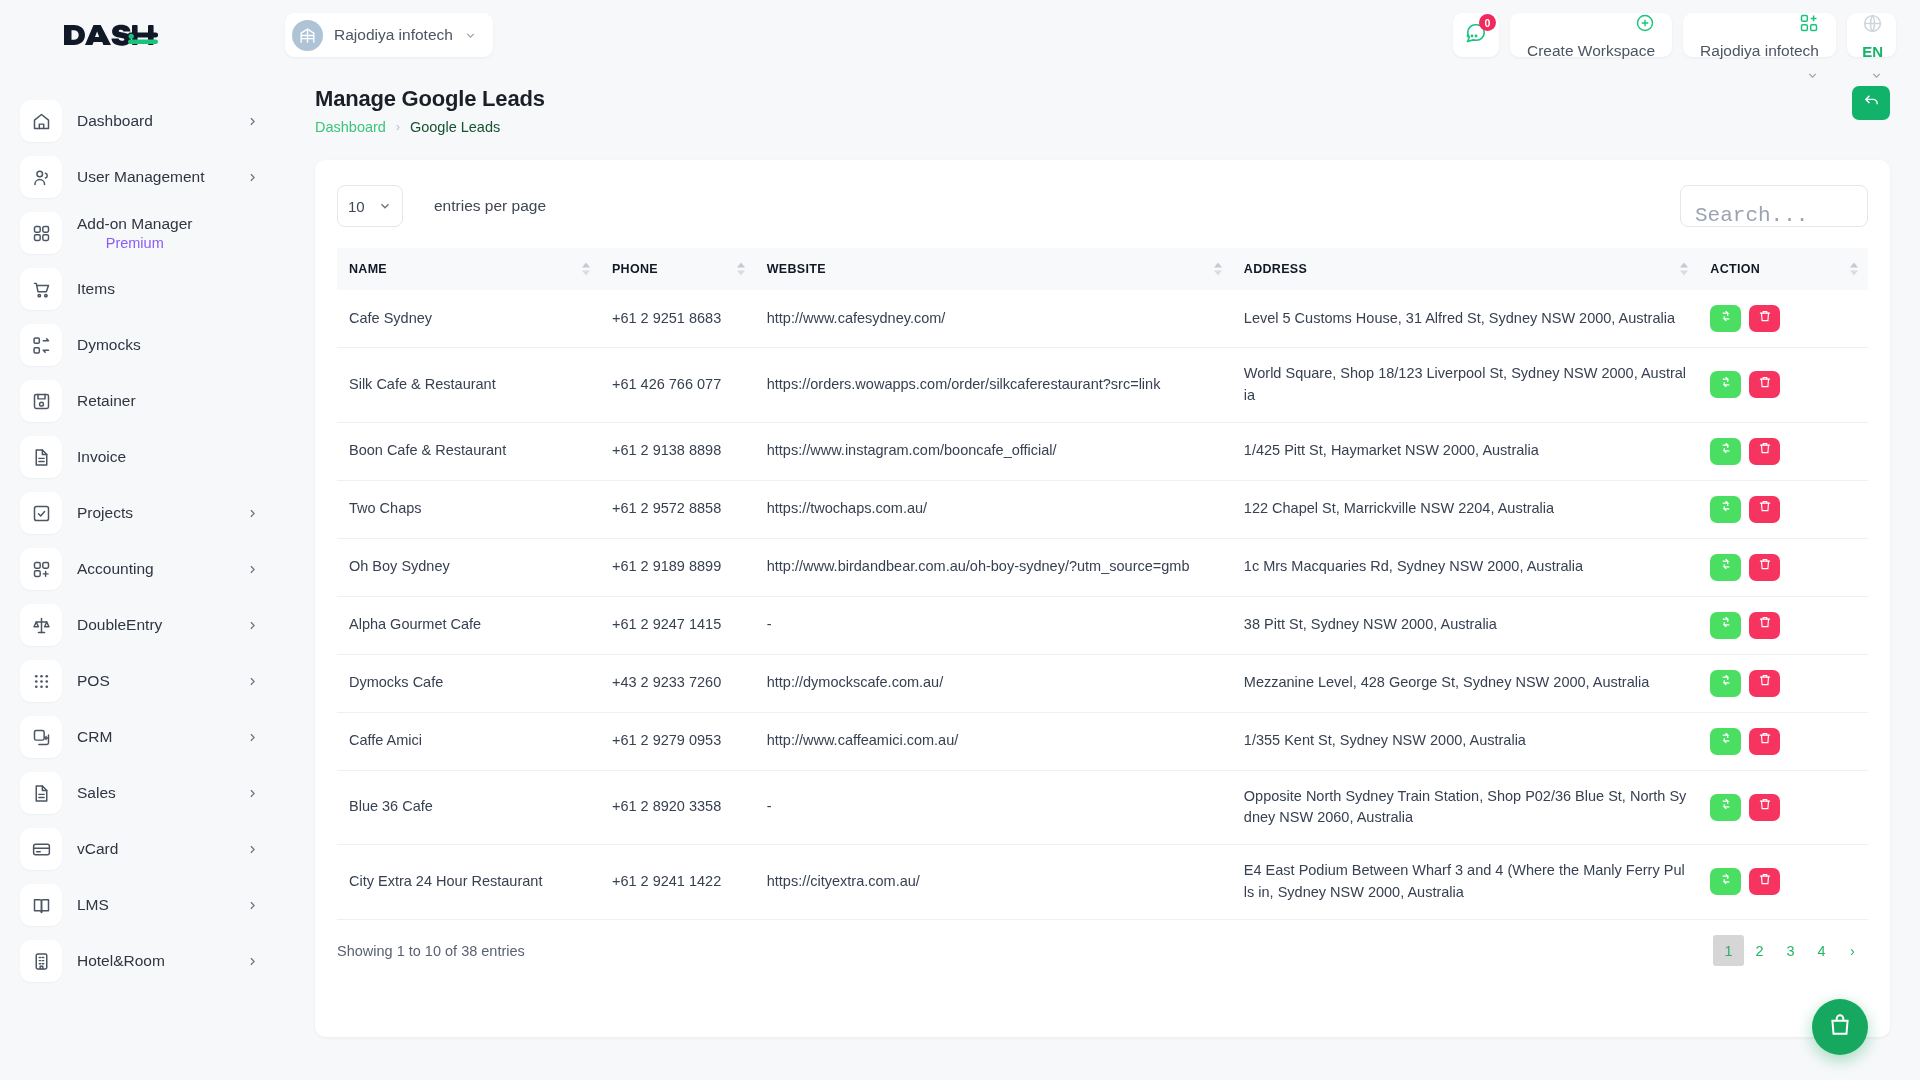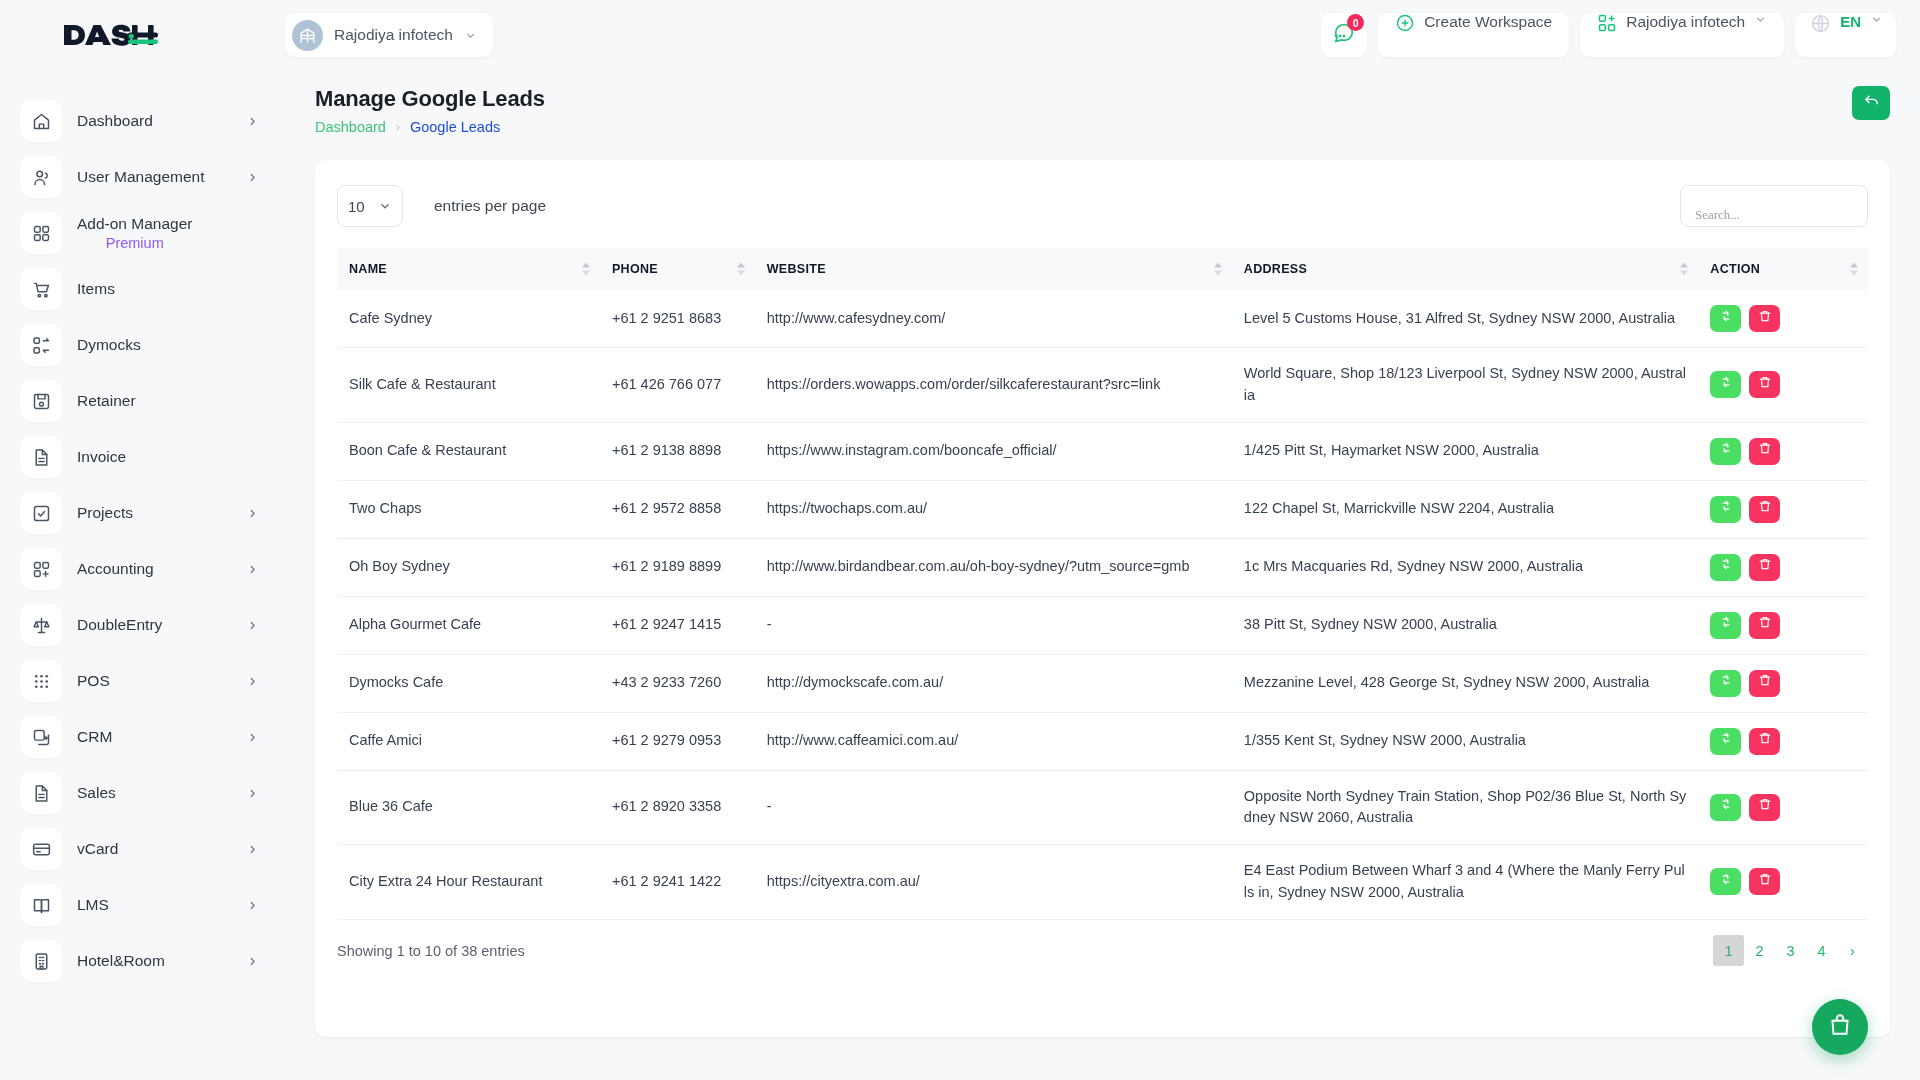--- a/index.html
+++ b/index.html
@@ -50,23 +50,24 @@
   }
   .badge {
     position: absolute; top: 1px; right: 3px;
     min-width: 17px; height: 17px; border-radius: 9px;
     background: #f2295b; color: #fff; font-size: 10.5px;
     display: flex; align-items: center; justify-content: center;
     padding: 0 4px; font-weight: 600;
   }
   .pill {
     height: 44px; background: #fff; border-radius: 9px;
-    display: flex; align-items: flex-start; gap: 9px; padding: 0 17px;
+    display: flex; align-items: flex-end; gap: 9px; padding: 0 17px;
     font-size: 15.5px; color: #4b5563; white-space: nowrap;
     box-shadow: 0 1px 3px rgba(16,24,40,.05);
+    flex-direction: column;
   }
   .pill .ico { display: flex; align-items: center; flex: none; }
   .lang-pill { padding: 0 13px 0 15px; }
   .lang-code { color: #13b36a; font-weight: 600; font-size: 15px; }
 
   
   .sidebar {
     position: absolute; top: 70px; left: 0; width: 285px; height: 1010px;
     background: #f7f8fa; padding-top: 23px;
     overflow: hidden;
@@ -91,21 +92,21 @@
   
   .main {
     position: absolute; top: 58px; left: 285px; width: 1635px; height: 1010px;
     padding: 28px 30px 0 30px;
   }
   .page-head { display: flex; align-items: flex-start; }
   .page-title { font-size: 22px; font-weight: 700; color: #1b1f27; letter-spacing: -.2px; }
   .crumbs { display: flex; align-items: center; gap: 10px; margin-top: 7px; font-size: 14.5px; }
   .crumb-link { color: #3bc47c; }
   .crumb-sep { color: #b7bdc7; font-size: 12px; }
-  .crumb-cur { color: #1d4ed8; }
+  .crumb-cur { color: #14532d; }
   .back-btn {
     margin-left: auto; width: 38px; height: 34px; border-radius: 7px;
     background: #11b36a; display: flex; align-items: center; justify-content: center;
     color: #fff;
   }
 
   .card {
     margin-top: 25px; background: #fff; border-radius: 10px;
     box-shadow: 0 1px 3px rgba(16,24,40,.06);
     padding: 22px 22px 0 22px;
@@ -119,22 +120,22 @@
     font-size: 15px; color: #3f4654;
   }
   .len-select .sel-chev { margin-left: auto; color: #6b7280; display:flex; }
   .len-label { margin-left: 31px; font-size: 15.5px; color: #3f4654; }
   .search-box {
     margin-left: auto; width: 188px; height: 42px;
     border: 1px solid #e3e6ec; border-radius: 8px;
     display: flex; align-items: center; padding: 0 14px;
   }
   .search-box input {
-    border: 0; outline: 0; width: 100%; font-size: 13px;
-    font-family: Liberation Serif, serif; color: #3f4654; background: transparent; margin-top: 18px;
+    border: 0; outline: 0; width: 100%; font-size: 21px;
+    font-family: Liberation Mono, monospace; color: #3f4654; background: transparent; margin-top: 18px;
   }
   .search-box input::placeholder { color: #9aa3af; }
 
   table { width: 100%; border-collapse: collapse; margin-top: 18px; table-layout: fixed; }
   thead th {
     background: #f8f9fb; text-align: left; font-size: 12.5px;
     letter-spacing: .3px; color: #111827; font-weight: 700;
     padding: 14px 12px; position: relative; vertical-align: middle;
   }
   th .sort {

